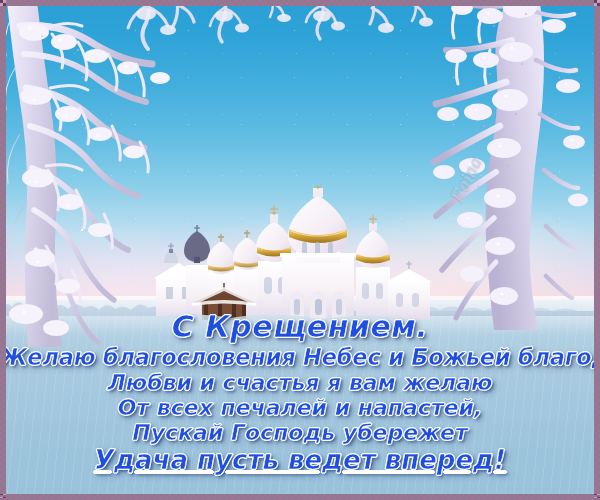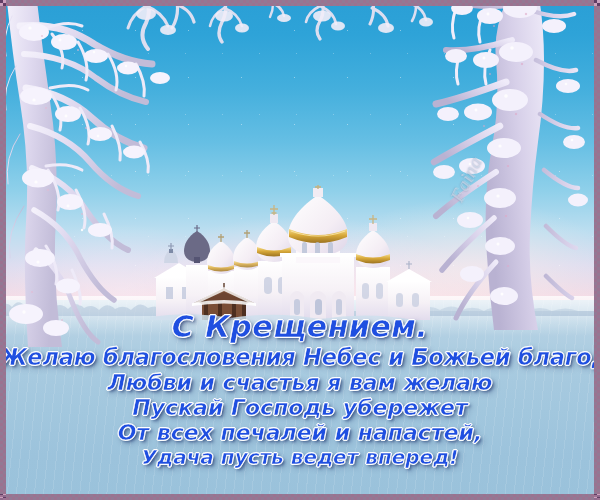--- a/index.html
+++ b/index.html
@@ -149,21 +149,21 @@
     letter-spacing: .5px;
     margin-bottom: 4px;
     background: linear-gradient(to bottom, #2f7df7 0%, #1746d8 45%, #0f2fae 100%);
     -webkit-background-clip: text;
     background-clip: text;
   }
   .line.l1 { font-size: 22.5px; margin-bottom: 3px; letter-spacing: -0.2px; }
   .line.l2 { font-size: 22px; margin-bottom: 3px; }
   .line.l3 { font-size: 22px; margin-bottom: 3px; }
   .line.l4 { font-size: 22px; margin-bottom: 3px; }
-  .line.l5 { font-size: 20px; }
+  .line.l5 { font-size: 26px; text-decoration: underline; }
 
   
   .border-frame {
     position: absolute;
     left: 0; top: 0; right: 0; bottom: 0;
     pointer-events: none;
     z-index: 40;
   }
   .border-edge {
     position: absolute;
@@ -515,22 +515,22 @@
         <circle cx="110" cy="276" r="1.1"></circle>
     </g>
   </svg>
 
   <div class="watermark">Faina</div>
 
   <div class="greeting">
     <div class="line title">С Крещением.</div>
     <div class="line l1">Желаю благословения Небес и Божьей благодати!</div>
     <div class="line l2">Любви и счастья я вам желаю</div>
+    <div class="line l4">От всех печалей и напастей,</div>
     <div class="line l3">Пускай Господь убережет</div>
-    <div class="line l4">От всех печалей и напастей,</div>
     <div class="line l5">Удача пусть ведет вперед!</div>
   </div>
 
   <div class="border-frame">
     <div class="border-edge be-top"></div>
     <div class="border-edge be-bottom"></div>
     <div class="border-edge be-left"></div>
     <div class="border-edge be-right"></div>
     <div class="border-edge overlay be-top"></div>
     <div class="border-edge overlay be-bottom"></div>

